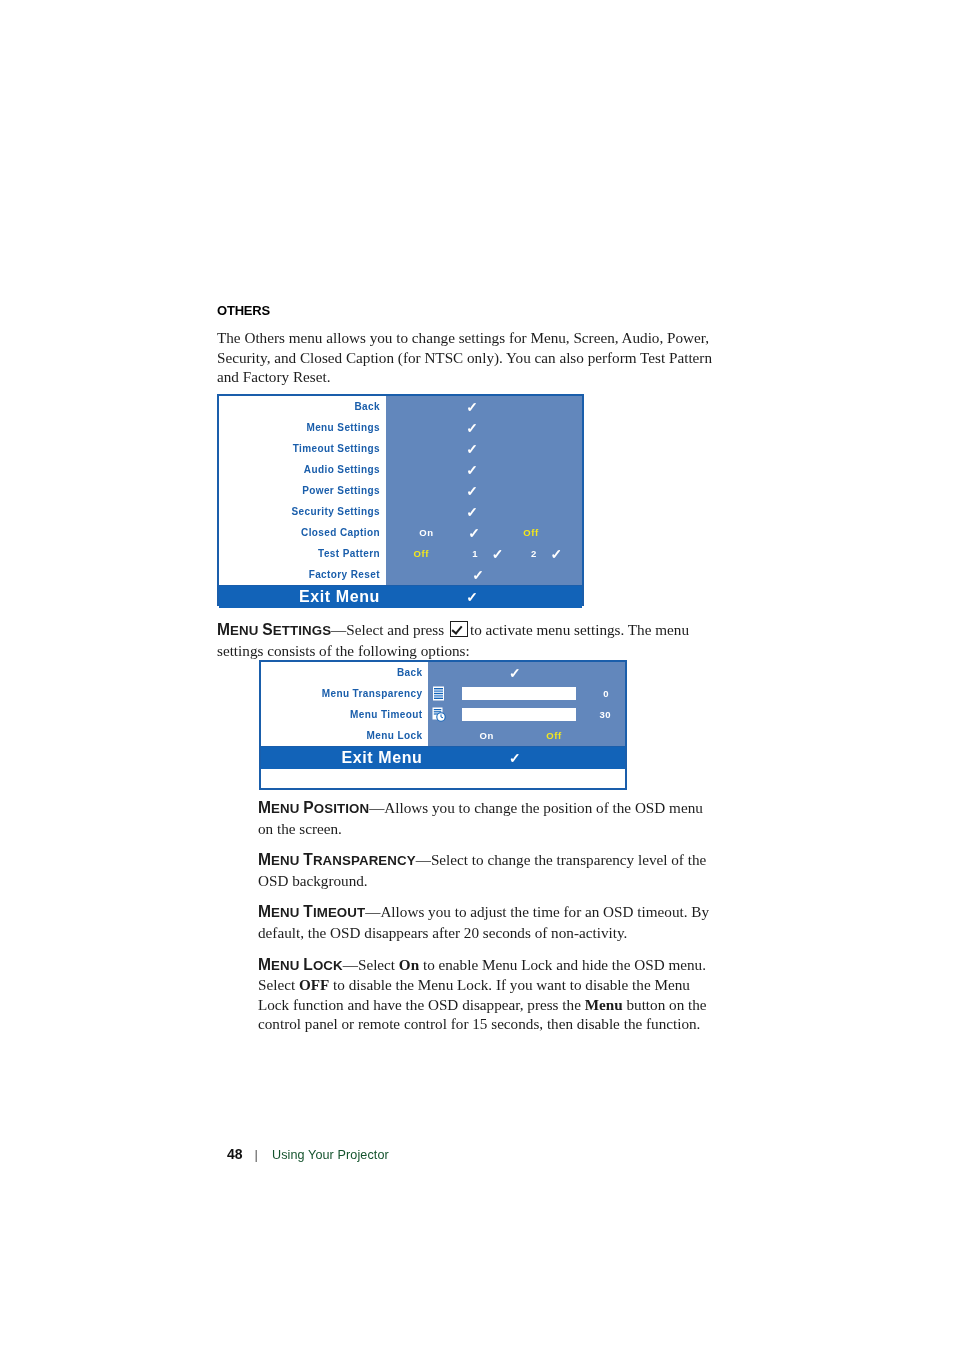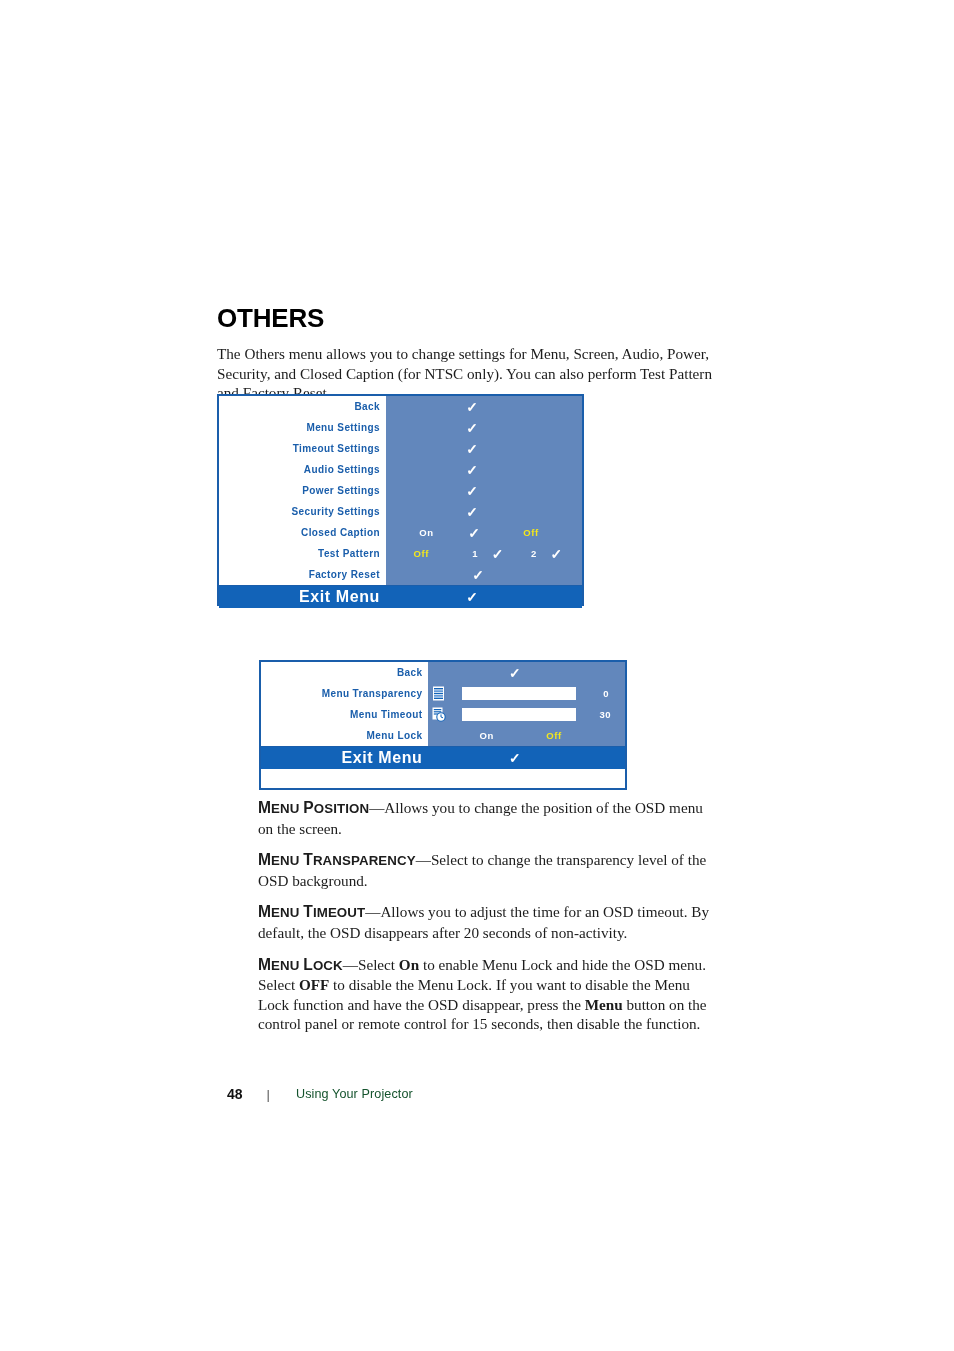--- a/index.html
+++ b/index.html
@@ -26,21 +26,21 @@
   
   .content {
     position: absolute;
     left: 217px;
     top: 303px;
     width: 500px;
   }
 
   h1.section-title {
     font-family: "Liberation Sans", sans-serif;
-    font-size: 26px;
+    font-size: 13px;
     font-weight: bold;
     letter-spacing: -0.2px;
     margin: 0 0 10px 0;
     color: #000000;
   }
 
   p.body-text {
     font-family: "Liberation Serif", serif;
     font-size: 15.2px;
     line-height: 19.6px;
@@ -239,25 +239,24 @@
   .glyph-icon {
     position: absolute;
     width: 14px;
     height: 15px;
   }
 
   
   .footer {
     position: absolute;
     left: 227px;
-    top: 1086px;
-    display: flex;
-    align-items: center;
+    top: 1146px;
+    display: flex;
+    align-items: flex-end;
     font-family: "Liberation Sans", sans-serif;
-    gap: 12px;
   }
   .footer .pagenum {
     font-size: 14px;
     font-weight: bold;
     color: #111111;
   }
   .footer .sep {
     margin: 0 14px 0 12px;
     color: #555555;
     font-size: 13px;
@@ -357,20 +356,26 @@
       <div class="osd-exit">
         <div class="exit-label">Exit Menu</div>
         <div class="exit-value">
           <span class="chk chk-center" style="left:44%">✓</span>
         </div>
       </div>
 
     </div>
   </div>
 
+  <div style="position:absolute;left:217px;top:620px;width:505px;">
+    <p class="body-text" style="margin:0;">
+      <span class="term"><span class="cap">M</span>ENU <span class="cap">S</span>ETTINGS</span><span>—Select and press</span>
+      <span class="key-icon"></span><span>to activate menu settings. The menu settings consists of the following options:</span>
+    </p>
+  </div>
 
   <div class="osd" id="osd-menu-settings">
     <div class="osd-body">
 
       <div class="osd-row">
         <div class="osd-label">Back</div>
         <div class="osd-value">
           <span class="chk chk-center" style="left:44%">✓</span>
         </div>
       </div>

